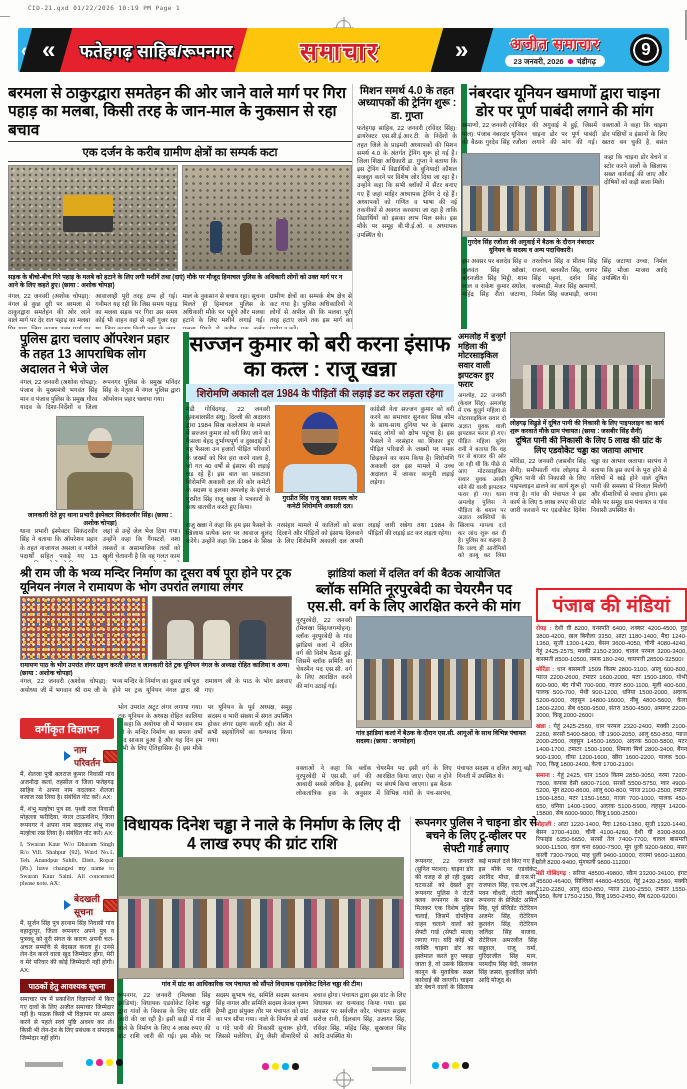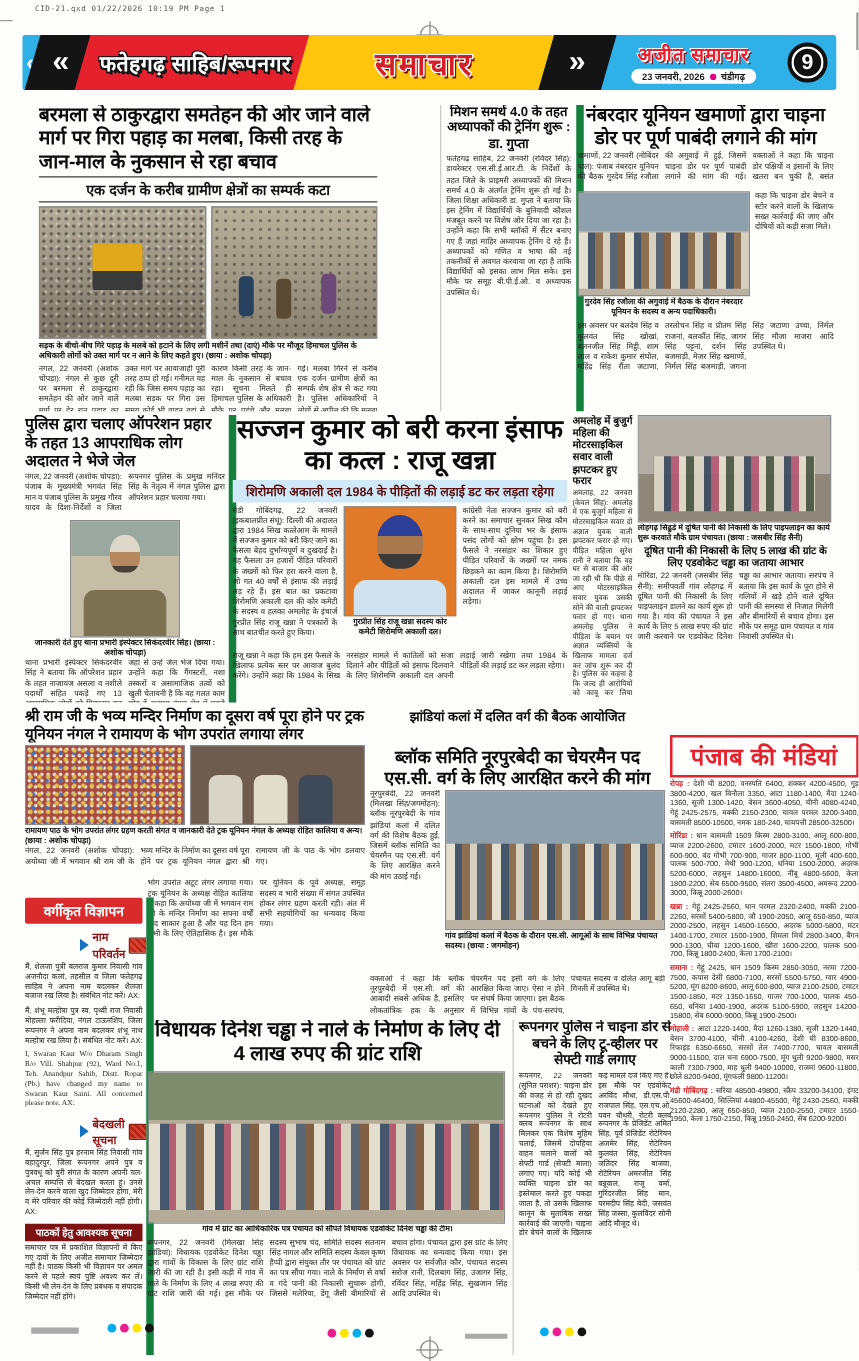--- a/index.html
+++ b/index.html
@@ -116,21 +116,21 @@
       <div class="paper-name">अजीत समाचार</div>
       <div class="pill">
         <span>23 जनवरी, 2026</span>
         <span class="dot"></span>
         <span>चंडीगढ़</span>
       </div>
     </div>
     <div class="circle9">9</div>
   </div>
 
-  <div class="art" id="a-landslide" style="left:31px;top:84px;width:271px;height:245px;">
+  <div class="art" id="a-landslide" style="left:8px;top:84px;width:344px;height:245px;">
     <div class="hl" style="font-size:15.5px;">बरमला से ठाकुरद्वारा समतेहन की ओर जाने वाले मार्ग पर गिरा पहाड़ का मलबा, किसी तरह के जान-माल के नुकसान से रहा बचाव</div>
     <div class="subbar">एक दर्जन के करीब ग्रामीण क्षेत्रों का सम्पर्क कटा</div>
     <div style="display:flex;gap:4px;height:106px;">
       <div class="photo p-rubble1" style="flex:1;"></div>
       <div class="photo p-rubble2" style="flex:1;"></div>
     </div>
     <div class="cap" style="height:17px;margin-top:2px;">सड़क के बीचो-बीच गिरे पहाड़ के मलबे को हटाने के लिए लगी मशीनें तथा (दाएं) मौके पर मौजूद हिमाचल पुलिस के अधिकारी लोगों को उक्त मार्ग पर न आने के लिए कहते हुए। (छाया : अशोक चोपड़ा)</div>
     <div class="bt cols4" style="height:56px;margin-top:2px;">नंगल, 22 जनवरी (अशोक चोपड़ा): नंगल से कुछ दूरी पर बरमला से ठाकुरद्वारा समतेहन की ओर जाने वाले मार्ग पर देर रात पहाड़ का मलबा गिर गया, जिस कारण उक्त मार्ग पर आवाजाही पूरी तरह ठप्प हो गई। गनीमत यह रही कि जिस समय पहाड़ का मलबा सड़क पर गिरा उस समय कोई भी वाहन वहां से नहीं गुजर रहा था, जिस कारण किसी तरह के जान-माल के नुकसान से बचाव रहा। सूचना मिलते ही हिमाचल पुलिस के अधिकारी मौके पर पहुंचे और मलबा हटाने के लिए मशीनें लगाई गईं। मलबा गिरने से करीब एक दर्जन ग्रामीण क्षेत्रों का सम्पर्क शेष क्षेत्र से कट गया है। पुलिस अधिकारियों ने लोगों से अपील की कि मलबा पूरी तरह हटाए जाने तक इस मार्ग का प्रयोग न करें।</div>
   </div>
 
@@ -192,21 +192,21 @@
       <div class="photo p-crowd" style="width:128px;"></div>
       <div class="photo p-trio" style="flex:1;"></div>
     </div>
     <div class="cap" style="height:15px;margin-top:1px;">रामायण पाठ के भोग उपरांत लंगर ग्रहण करती संगत व जानकारी देते ट्रक यूनियन नंगल के अध्यक्ष रोहित कालिया व अन्य। (छाया : अशोक चोपड़ा)</div>
     <div class="bt cols3" style="height:24px;margin-top:1px;">नंगल, 22 जनवरी (अशोक चोपड़ा): अयोध्या जी में भगवान श्री राम जी के भव्य मन्दिर के निर्माण का दूसरा वर्ष पूरा होने पर ट्रक यूनियन नंगल द्वारा श्री रामायण जी के पाठ के भोग डलवाए गए।</div>
     <div class="bt cols2" style="height:108px;margin-left:98px;margin-top:2px;">भोग उपरांत अटूट लंगर लगाया गया। ट्रक यूनियन के अध्यक्ष रोहित कालिया ने कहा कि अयोध्या जी में भगवान राम जी के मन्दिर निर्माण का सपना वर्षों बाद साकार हुआ है और यह दिन हम सभी के लिए ऐतिहासिक है। इस मौके पर यूनियन के पूर्व अध्यक्ष, समूह सदस्य व भारी संख्या में संगत उपस्थित होकर लंगर ग्रहण करती रही। अंत में सभी सहयोगियों का धन्यवाद किया गया।</div>
   </div>
 
   <div class="art" id="a-block" style="left:296px;top:566px;width:236px;height:248px;">
     <div class="kicker">झांडियां कलां में दलित वर्ग की बैठक आयोजित</div>
-    <div class="hl ctr" style="font-size:14px;margin-top:17px;">ब्लॉक समिति नूरपुरबेदी का चेयरमैन पद एस.सी. वर्ग के लिए आरक्षित करने की मांग</div>
+    <div class="hl ctr" style="font-size:14px;margin-top:1px;">ब्लॉक समिति नूरपुरबेदी का चेयरमैन पद एस.सी. वर्ग के लिए आरक्षित करने की मांग</div>
     <div style="display:flex;gap:4px;height:146px;margin-top:2px;">
       <div class="bt" style="width:56px;">नूरपुरबेदी, 22 जनवरी (मिलखा सिंह/जगमोहन): ब्लॉक नूरपुरबेदी के गांव झांडियां कलां में दलित वर्ग की विशेष बैठक हुई, जिसमें ब्लॉक समिति का चेयरमैन पद एस.सी. वर्ग के लिए आरक्षित करने की मांग उठाई गई।</div>
       <div style="flex:1;">
         <div class="photo p-group" style="width:100%;height:112px;"></div>
         <div class="cap" style="height:15px;margin-top:1px;">गांव झांडियां कलां में बैठक के दौरान एस.सी. आगूओं के साथ विभिन्न पंचायत सदस्य। (छाया : जगमोहन)</div>
       </div>
     </div>
     <div class="bt cols3" style="height:42px;margin-top:2px;">वक्ताओं ने कहा कि ब्लॉक नूरपुरबेदी में एस.सी. वर्ग की आबादी सबसे अधिक है, इसलिए लोकतांत्रिक हक के अनुसार चेयरमैन पद इसी वर्ग के लिए आरक्षित किया जाए। ऐसा न होने पर संघर्ष किया जाएगा। इस बैठक में विभिन्न गांवों के पंच-सरपंच, पंचायत सदस्य व दलित आगू बड़ी गिनती में उपस्थित थे।</div>
   </div>
 

